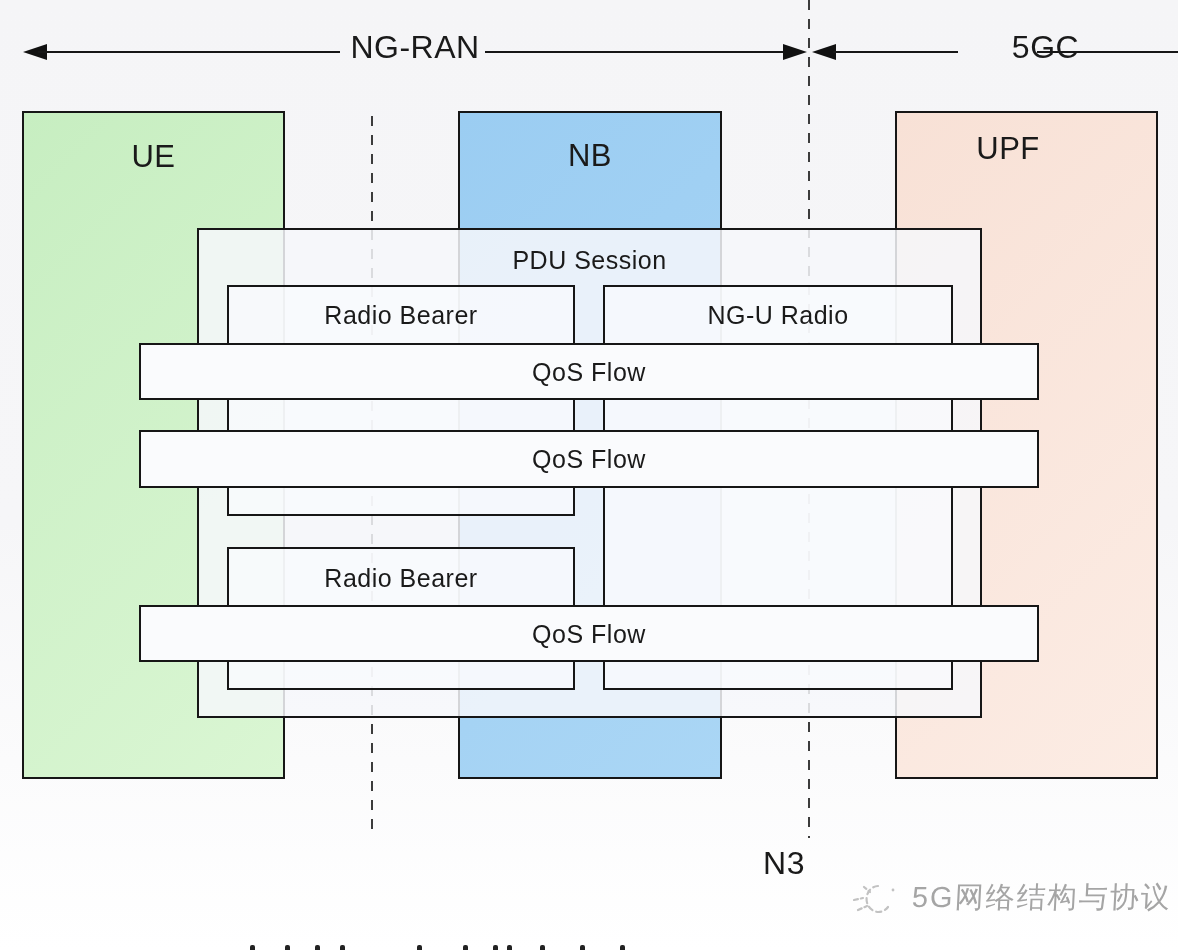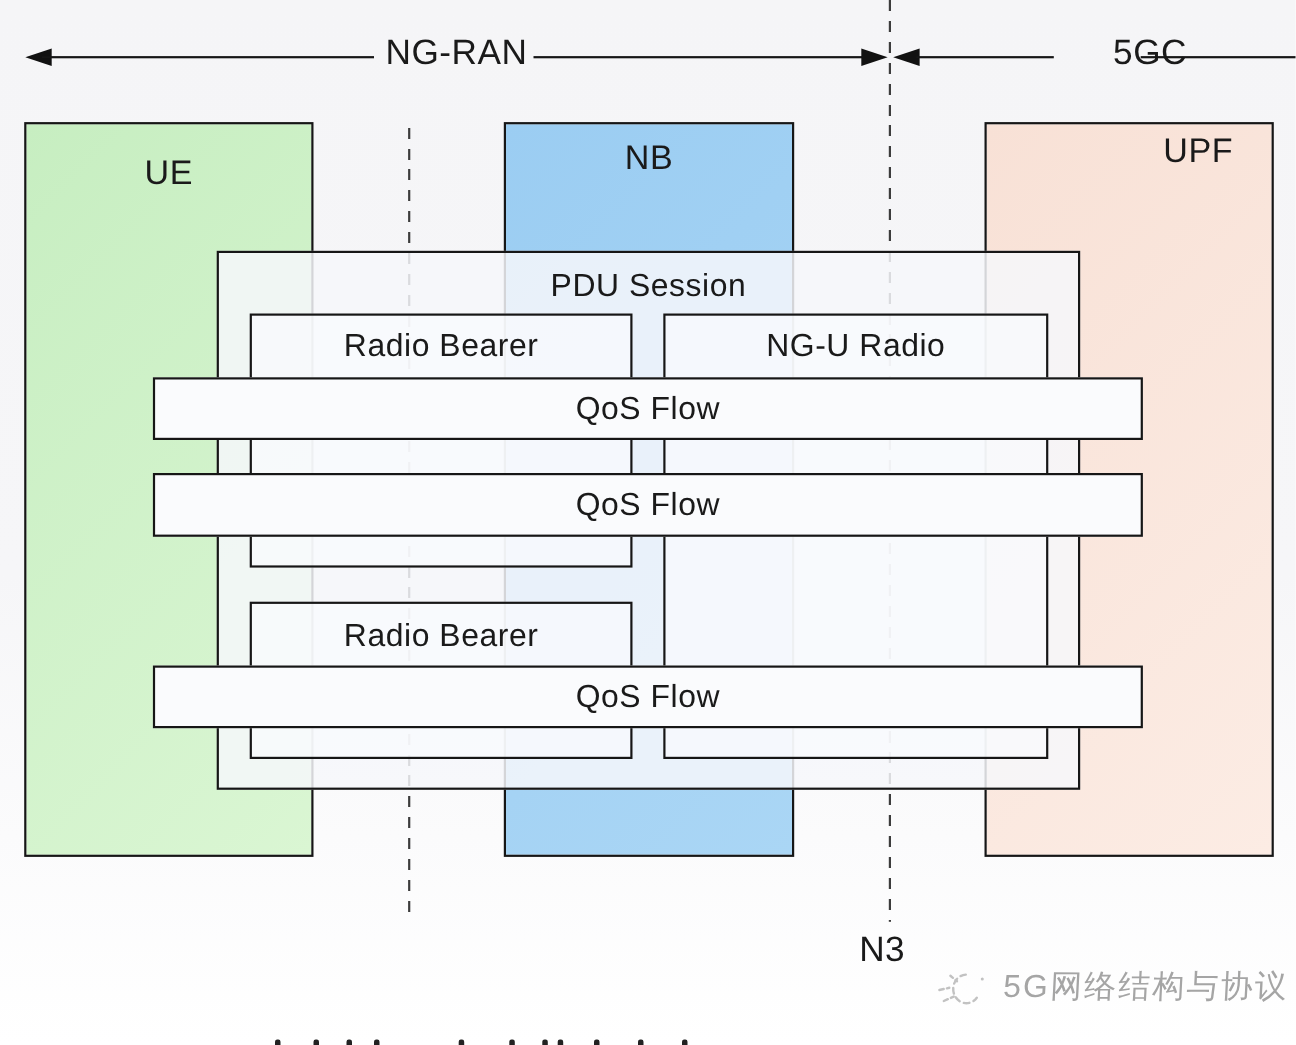--- a/index.html
+++ b/index.html
@@ -8,21 +8,21 @@
     background:linear-gradient(180deg,#f5f5f7 0%,#f6f6f8 55%,#fbfbfc 80%,#ffffff 100%);
     font-family:"Liberation Sans","DejaVu Sans",sans-serif;color:#1a1a1a;
   }
   .abs{position:absolute;box-sizing:border-box;}
   .hline{height:2px;background:#161616;}
   .dashv{width:2px;background:repeating-linear-gradient(180deg,#3c3c3c 0 10px,rgba(0,0,0,0) 10px 19px);}
   .node{border:2px solid #161616;}
   .panel{border:2px solid #161616;}
   .lbl{text-align:center;white-space:nowrap;letter-spacing:.5px;}
   .lbl-node{font-size:31px;line-height:34px;}
-  .lbl-mid{font-size:29px;line-height:34px;}
+  .lbl-mid{font-size:25px;line-height:34px;}
   .lbl-axis{font-size:32px;line-height:34px;}
   .arrowL{width:0;height:0;border-top:8px solid transparent;border-bottom:8px solid transparent;border-right:24px solid #111;}
   .arrowR{width:0;height:0;border-top:8px solid transparent;border-bottom:8px solid transparent;border-left:24px solid #111;}
   .wm-text{font-size:29px;line-height:34px;color:#a5a5a5;letter-spacing:2px;transform:skewX(-3deg);white-space:nowrap;}
   .speck{position:absolute;top:1px;width:5px;height:9px;background:#222;border-radius:2px 2px 0 0;}
 </style>
 </head>
 <body>
 
 <div id="stage">
@@ -37,42 +37,42 @@
   <div class="abs lbl lbl-axis" style="left:1003px;top:30px;width:85px;">5GC</div>
   <div class="abs hline" style="left:1037px;top:51px;width:141px;"></div>
 
   <div class="abs dashv" style="left:371px;top:116px;height:722px;"></div>
   <div class="abs dashv" style="left:808px;top:0px;height:838px;"></div>
 
   <div class="abs node" style="left:22px;top:111px;width:263px;height:668px;background:linear-gradient(135deg,#c7eec1,#daf6d3);"></div>
   <div class="abs node" style="left:458px;top:111px;width:264px;height:668px;background:linear-gradient(135deg,#9bcdf2,#aad6f5);"></div>
   <div class="abs node" style="left:895px;top:111px;width:263px;height:668px;background:linear-gradient(135deg,#f8e1d6,#fcece4);"></div>
   <div class="abs lbl lbl-node" style="left:22px;top:128px;width:263px;margin-top:12px;">UE</div>
-  <div class="abs lbl lbl-node" style="left:458px;top:127px;width:264px;">NB</div>
-  <div class="abs lbl lbl-node" style="left:895px;top:120px;width:226px;text-align:right;">UPF</div>
+  <div class="abs lbl lbl-node" style="left:458px;top:139px;width:264px;">NB</div>
+  <div class="abs lbl lbl-node" style="left:895px;top:132px;width:226px;">UPF</div>
 
   <div class="abs panel" style="left:197px;top:228px;width:785px;height:490px;background:rgba(246,247,250,0.85);"></div>
 
   <div class="abs panel" style="left:227px;top:285px;width:348px;height:231px;background:rgba(250,251,253,0.7);"></div>
   <div class="abs panel" style="left:227px;top:547px;width:348px;height:143px;background:rgba(250,251,253,0.7);"></div>
   <div class="abs panel" style="left:603px;top:285px;width:350px;height:405px;background:rgba(250,251,253,0.7);"></div>
 
   <div class="abs panel" style="left:139px;top:343px;width:900px;height:57px;background:#fafbfd;"></div>
   <div class="abs panel" style="left:139px;top:430px;width:900px;height:58px;background:#fafbfd;"></div>
   <div class="abs panel" style="left:139px;top:605px;width:900px;height:57px;background:#fafbfd;"></div>
 
   <div class="abs lbl lbl-mid" style="left:197px;top:243px;width:785px;">PDU Session</div>
   <div class="abs lbl lbl-mid" style="left:227px;top:298px;width:348px;">Radio Bearer</div>
   <div class="abs lbl lbl-mid" style="left:603px;top:298px;width:350px;">NG-U Radio</div>
   <div class="abs lbl lbl-mid" style="left:139px;top:355px;width:900px;">QoS Flow</div>
   <div class="abs lbl lbl-mid" style="left:139px;top:442px;width:900px;">QoS Flow</div>
   <div class="abs lbl lbl-mid" style="left:227px;top:561px;width:348px;">Radio Bearer</div>
   <div class="abs lbl lbl-mid" style="left:139px;top:617px;width:900px;">QoS Flow</div>
 
-  <div class="abs lbl lbl-axis" style="left:742px;top:846px;width:120px;">N3</div>
+  <div class="abs lbl lbl-axis" style="left:724px;top:846px;width:120px;">N3</div>
 
   <div class="abs" style="left:848px;top:874px;display:flex;align-items:center;">
     <svg width="58" height="46" viewBox="0 0 58 46" style="margin-right:6px;opacity:.75;">
       <g fill="none" stroke="#aeaeae" stroke-width="2.2" stroke-linecap="round">
         <path d="M30 12 a12 13 0 1 0 10 21" stroke-dasharray="5 4"></path>
         <path d="M6 26 l9 -2" stroke-dasharray="4 3"></path>
         <path d="M10 36 l9 -4" stroke-dasharray="4 3"></path>
         <path d="M16 13 l6 5" stroke-dasharray="3 3"></path>
         <circle cx="45" cy="16" r="1.4" fill="#aeaeae" stroke="none"></circle>
       </g>

